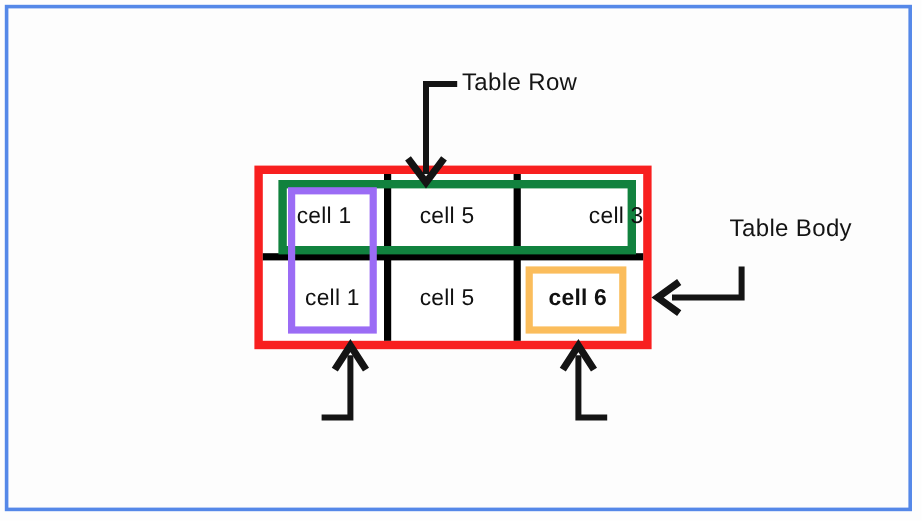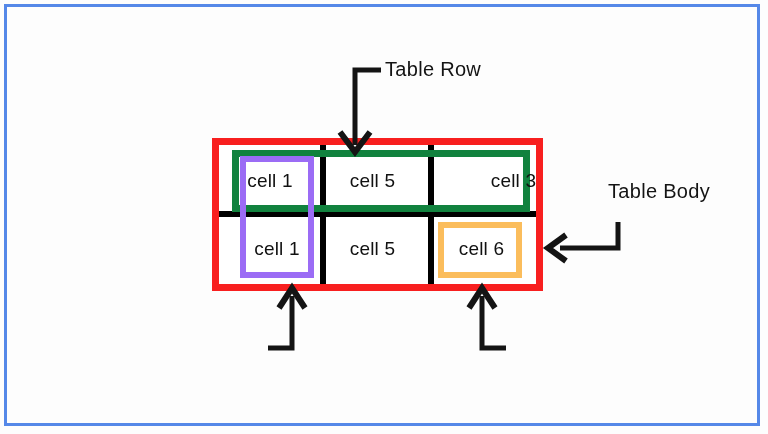--- a/index.html
+++ b/index.html
@@ -135,21 +135,21 @@
 
   <div id="row-highlight"></div>
   <div id="cell-highlight"></div>
   <div id="column-highlight"></div>
 
   <div class="cell" style="left:240px; top:156px; width:60px; height:50px;">cell 1</div>
   <div class="cell" style="left:325px; top:156px; width:95px; height:50px;">cell 5</div>
   <div class="cell" style="left:430px; top:156px; width:95px; height:50px;padding-left:36px;">cell 3</div>
   <div class="cell" style="left:240px; top:224px; width:74px; height:50px;">cell 1</div>
   <div class="cell" style="left:325px; top:224px; width:95px; height:50px;">cell 5</div>
-  <div class="cell" style="left:434px; top:224px; width:95px; height:50px;">cell 6</div>
+  <div class="cell" style="left:434px; top:224px; width:95px; height:50px;font-weight:bold;">cell 6</div>
 
   <svg id="connectors" viewBox="0 0 768 434">
 
     <g>
       <path d="M 381 70 L 355 70 L 355 145" stroke="#141414" stroke-width="5" fill="none"></path>
       <path d="M 340 132 L 355 152 L 370 132" stroke="#141414" stroke-width="6" fill="none" stroke-linecap="butt"></path>
     </g>
 
     <g>
       <path d="M 618 222 L 618 248 L 560 248" stroke="#141414" stroke-width="5" fill="none"></path>

